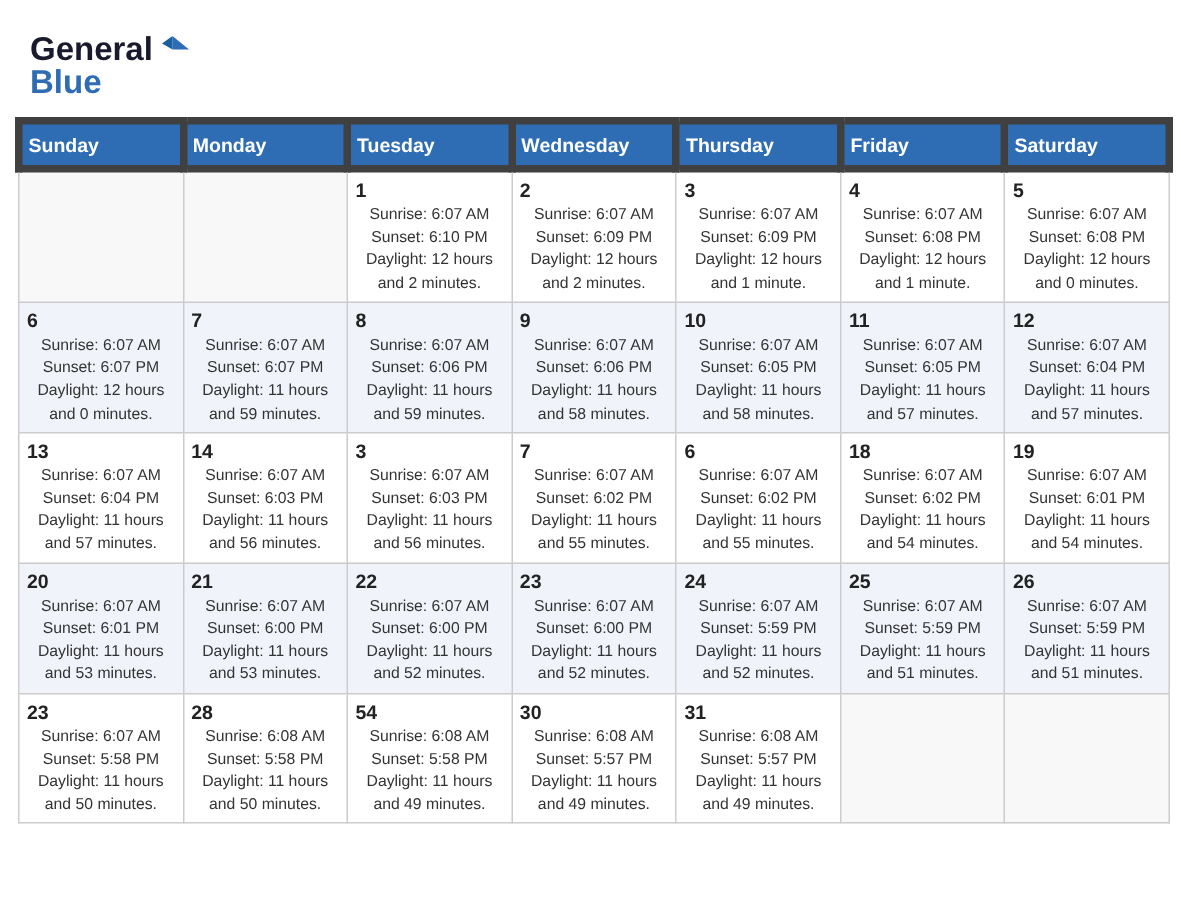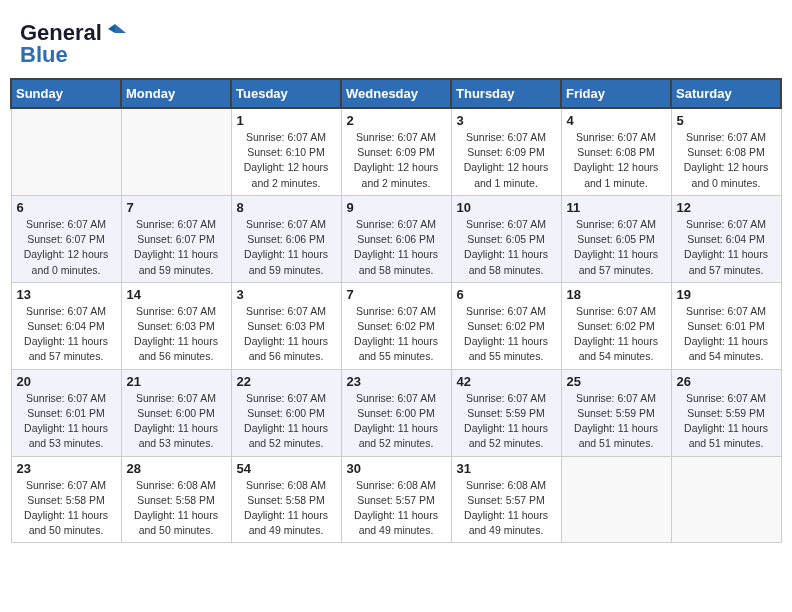--- a/index.html
+++ b/index.html
@@ -34,21 +34,21 @@
       margin-top: 4px;
       font-size: 11px;
     }
     .calendar th {
       background-color: #2e6db4;
       color: #fff;
       padding: 6px 4px;
       text-align: left;
       font-size: 13px;
       font-weight: bold;
-      border: 2px solid #404040;
+      border: 5px solid #404040;
     }
     .calendar td {
       border: 1px solid #ccc;
       padding: 4px 5px;
       vertical-align: top;
       width: 110px;
       min-height: 80px;
       background: #fff;
     }
     .calendar td.empty {
@@ -251,21 +251,21 @@
 Sunset: 6:00 PM
 Daylight: 11 hours and 52 minutes.</div>
         </td>
         <td>
           <span class="day-num">23</span>
           <div class="day-info" style="white-space: pre-line;">Sunrise: 6:07 AM
 Sunset: 6:00 PM
 Daylight: 11 hours and 52 minutes.</div>
         </td>
         <td>
-          <span class="day-num">42</span>
+          <span class="day-num">24</span>
           <div class="day-info" style="white-space: pre-line;">Sunrise: 6:07 AM
 Sunset: 5:59 PM
 Daylight: 11 hours and 52 minutes.</div>
         </td>
         <td>
           <span class="day-num">25</span>
           <div class="day-info" style="white-space: pre-line;">Sunrise: 6:07 AM
 Sunset: 5:59 PM
 Daylight: 11 hours and 51 minutes.</div>
         </td>

